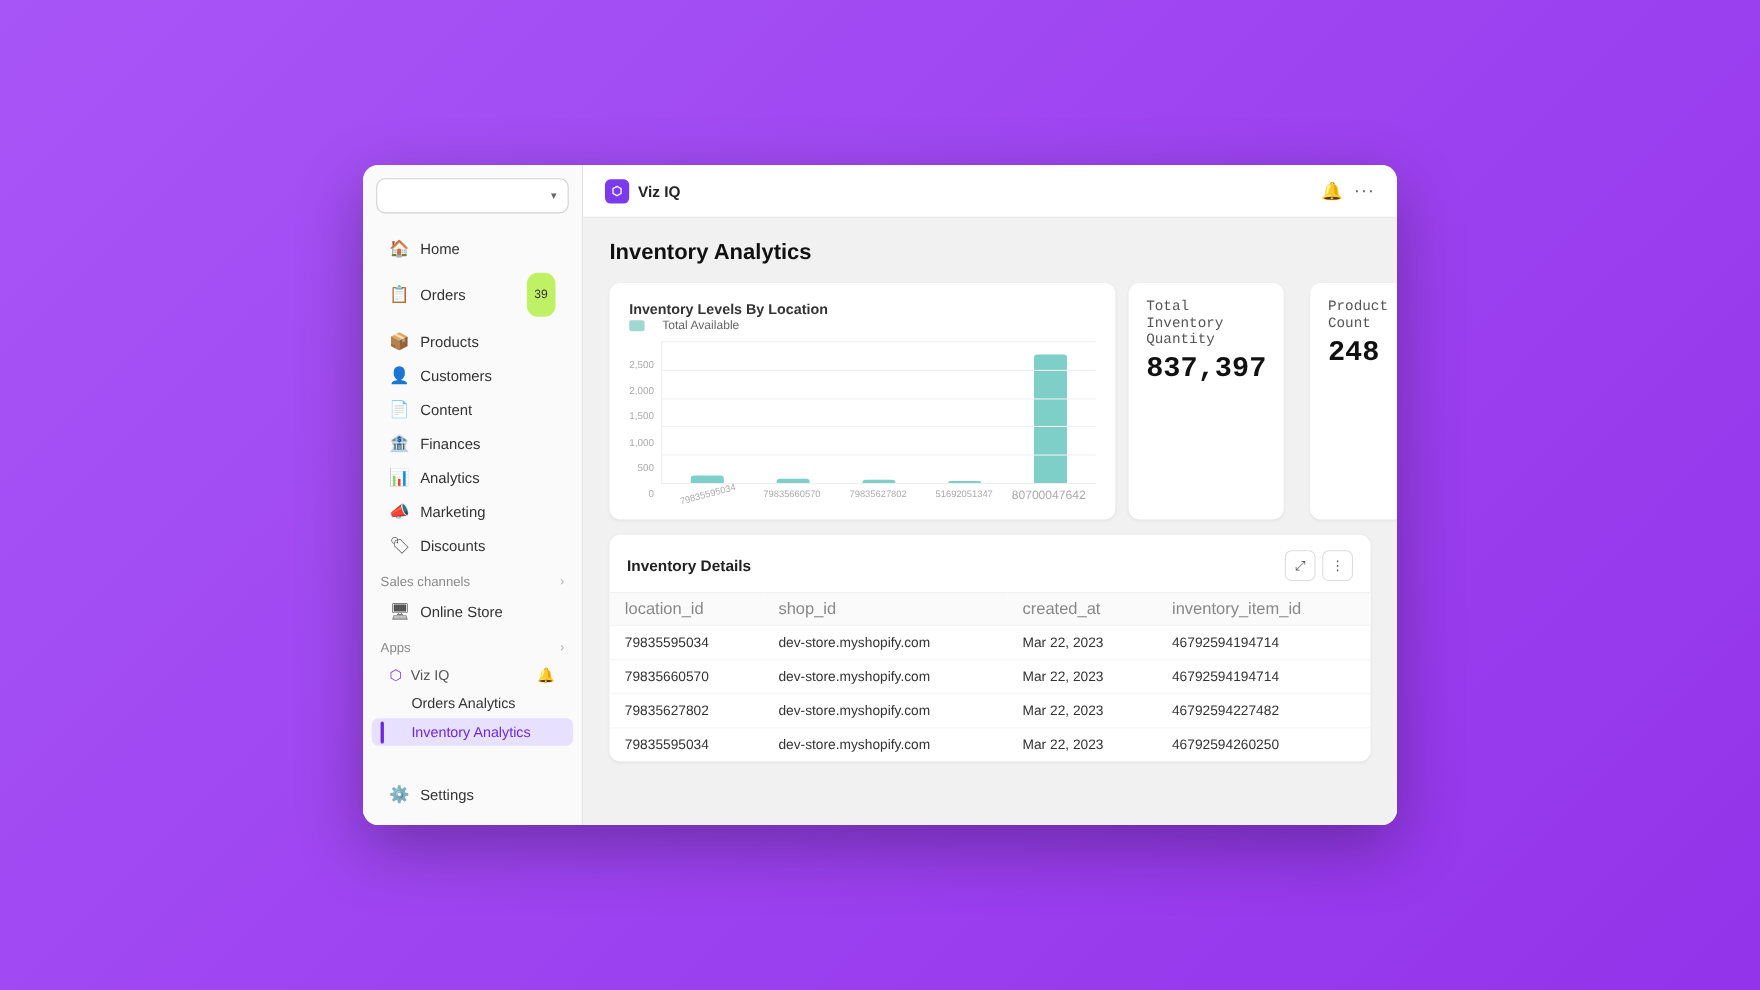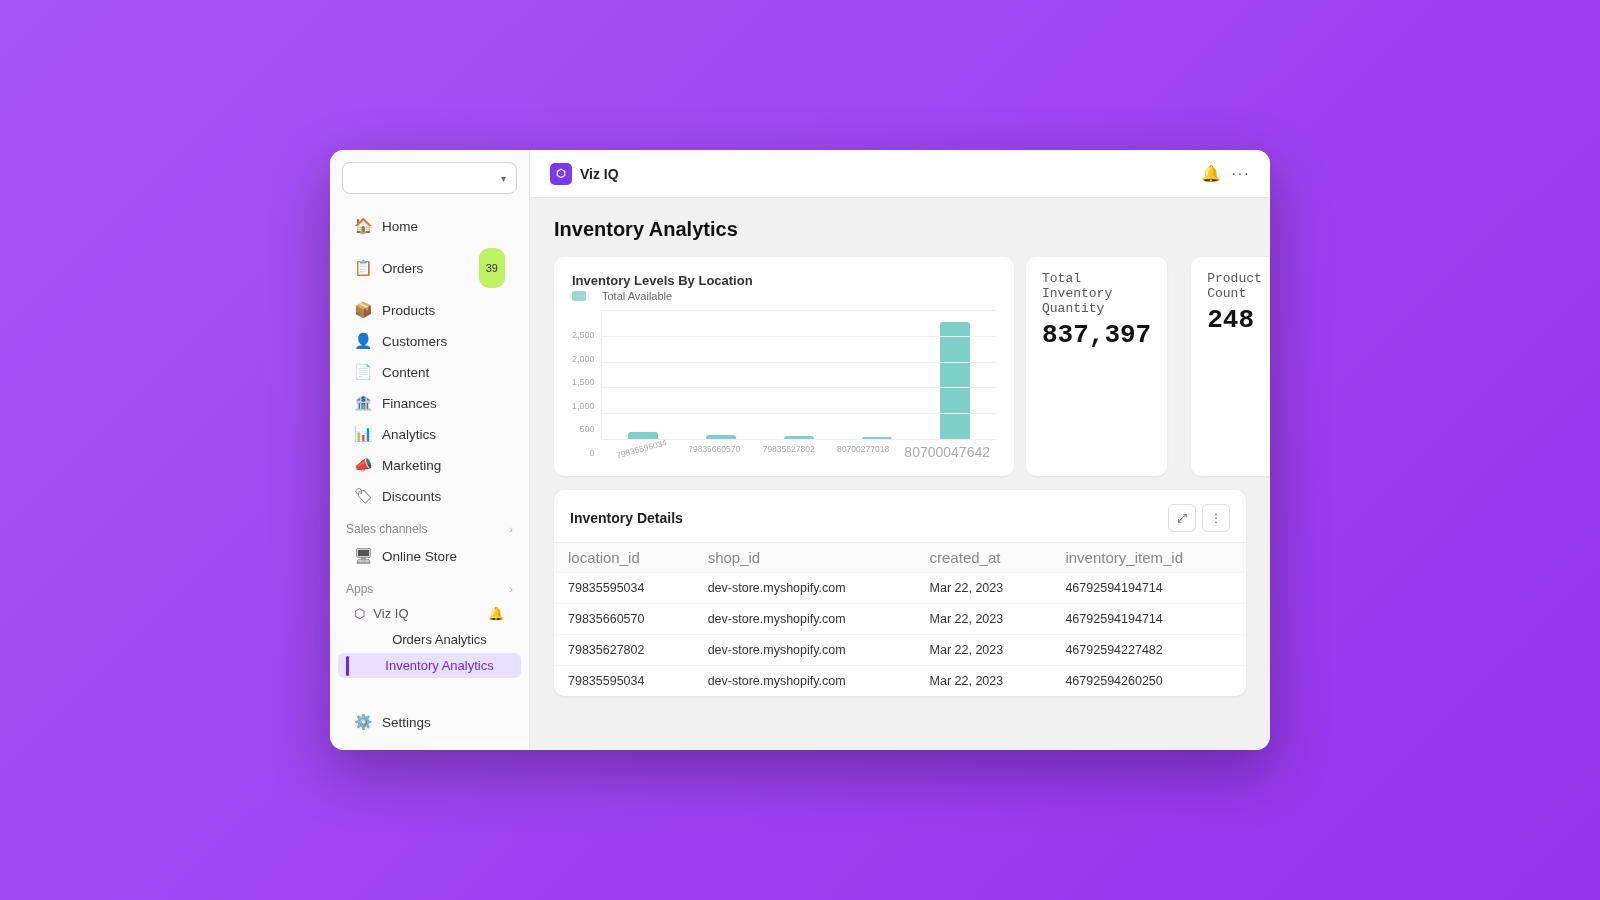--- a/index.html
+++ b/index.html
@@ -98,21 +98,21 @@
     }
     .sub-nav-item.active::before {
       content: '';
       position: absolute;
       left: 8px;
       width: 3px;
       height: 20px;
       background: #6d28d9;
       border-radius: 2px;
     }
-    .sub-nav-item { position: relative; justify-content: center; }
+    .sub-nav-item { position: relative; }
     .apps-nav-row {
       display: flex;
       align-items: center;
       padding: 5px 16px;
       font-size: 13px;
       color: #555;
       margin: 1px 8px;
     }
     .apps-nav-row .app-icon { font-size: 13px; margin-right: 8px; color: #7c3aed; }
     .apps-nav-row .app-bell { margin-left: auto; font-size: 13px; color: #888; }
@@ -453,22 +453,22 @@
                 </div>
                 <div class="bar-group">
                   <div class="bar" style="height: 117px;"></div>
                 </div>
               </div>
 
               <div style="display:flex; gap:8px; padding: 4px 6px 0 6px;">
                 <span style="flex:1;font-size:8.5px;color:#aaa;text-align:center;transform:rotate(-15deg);display:block;transform-origin:center top;">79835595034</span>
                 <span style="flex:1;font-size:8.5px;color:#aaa;text-align:center;">79835660570</span>
                 <span style="flex:1;font-size:8.5px;color:#aaa;text-align:center;">79835627802</span>
-                <span style="flex:1;font-size:8.5px;color:#aaa;text-align:center;">80700277018</span>
-                <span style="flex:1;font-size:14px;color:#aaa;text-align:center;">80700047642</span>
+                <span style="flex:1;font-size:8.5px;color:#aaa;text-align:center;">51692051347</span>
+                <span style="flex:1;font-size:11px;color:#aaa;text-align:left;">80700047642</span>
               </div>
             </div>
           </div>
         </div>
 
         <div class="stats-col">
           <div class="stat-card">
             <div class="stat-card-title">Total Inventory Quantity</div>
             <div class="stat-card-value">837,397</div>
           </div>

